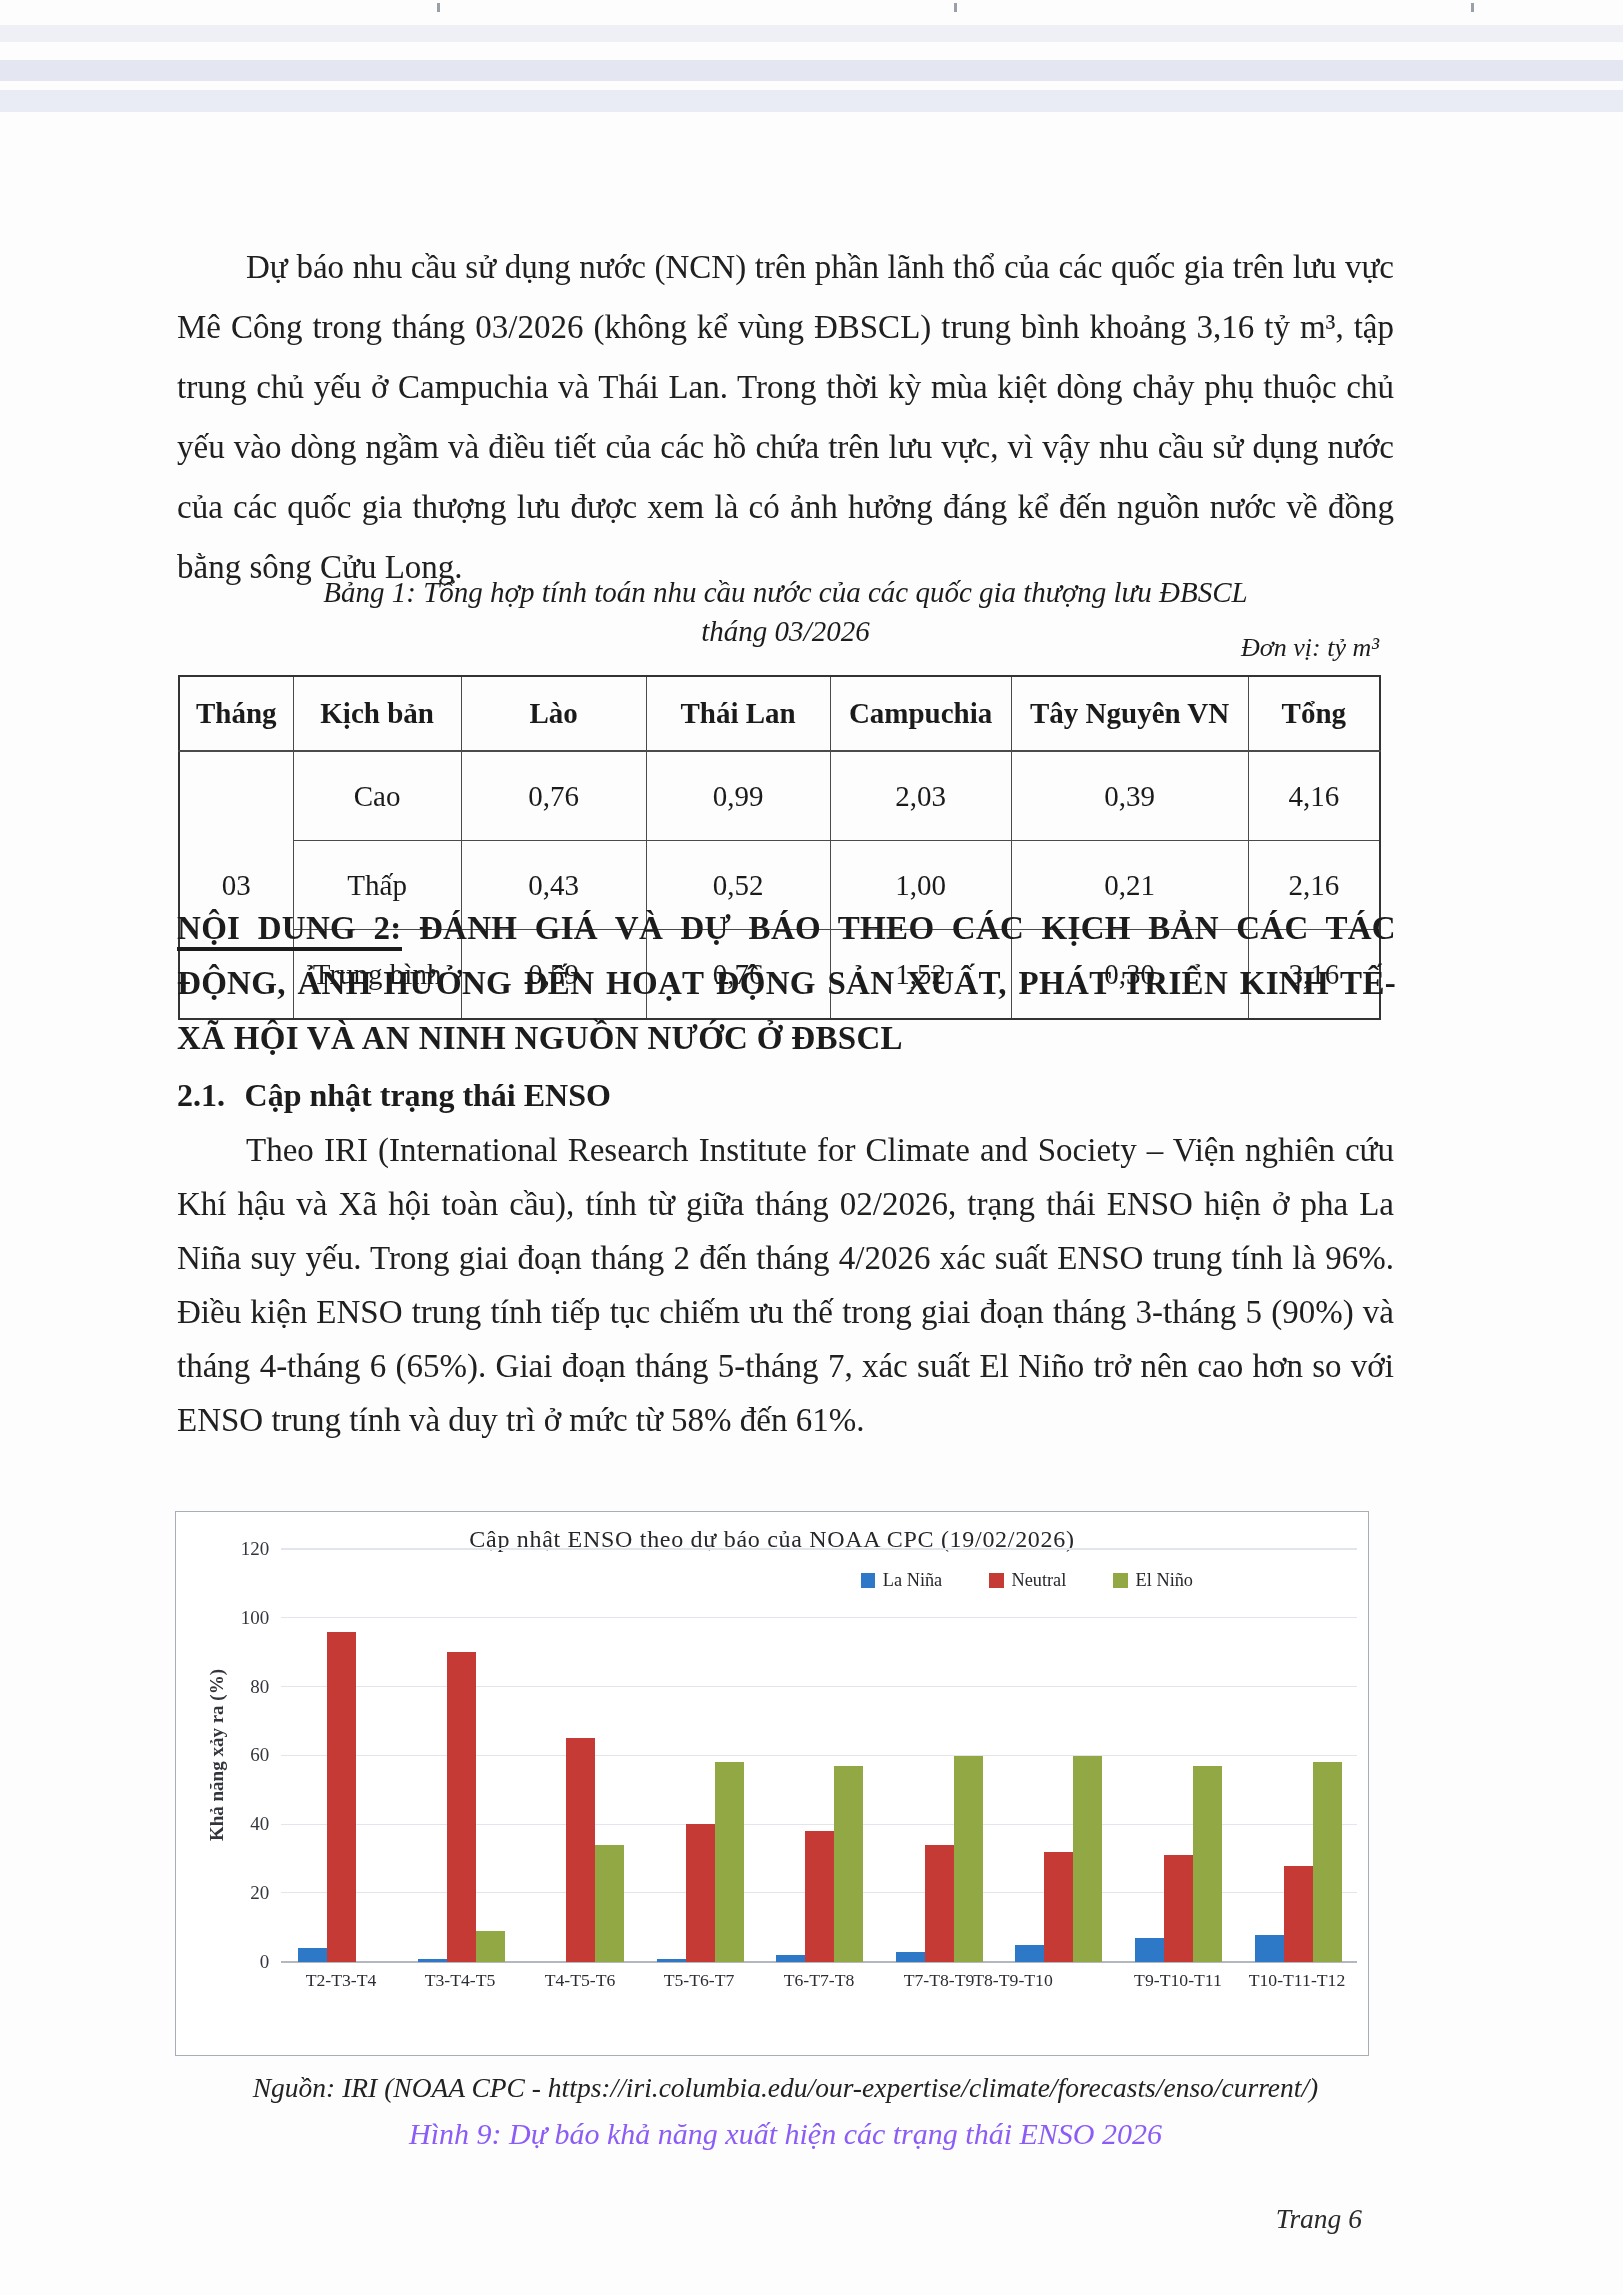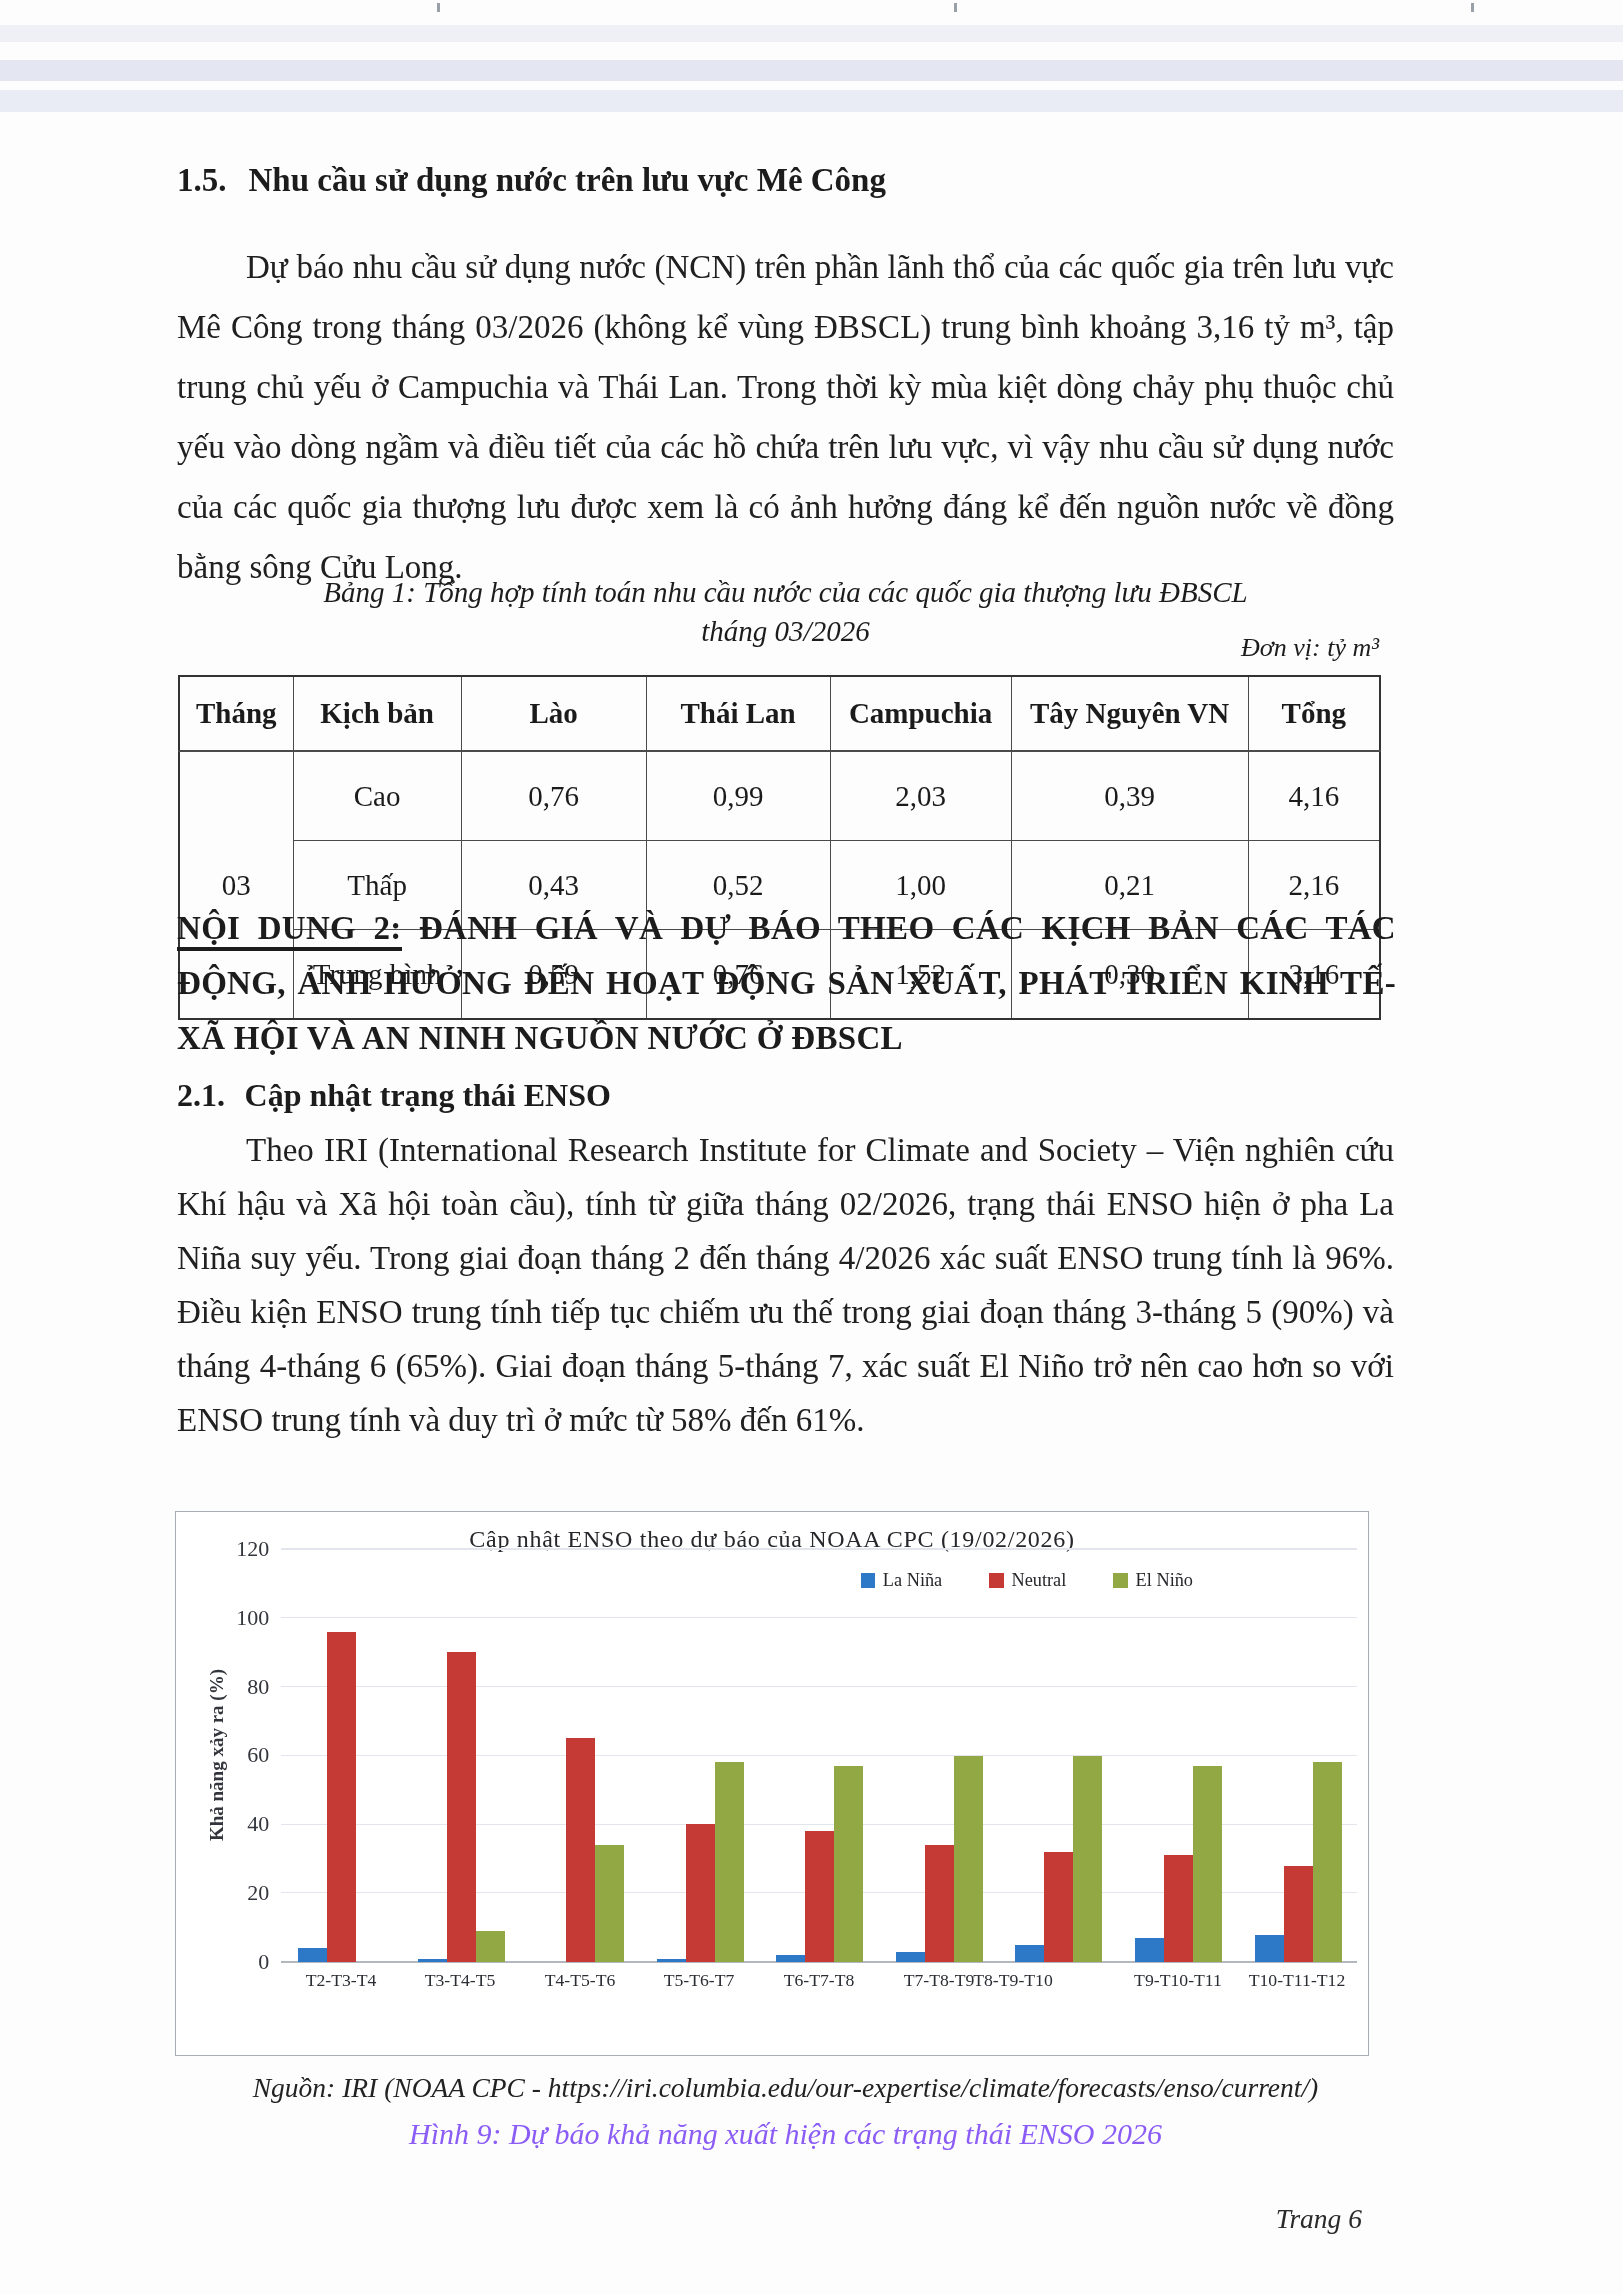--- a/index.html
+++ b/index.html
@@ -73,21 +73,21 @@
   }
   .legend-item{display:flex;align-items:center;gap:7.9px;font-size:18.3px;color:#26262b;}
   .legend-swatch{width:14.4px;height:14.4px;display:inline-block;}
   .plot{
     position:absolute;left:105px;top:37px;width:1076px;height:413px;
   }
   .gridline{position:absolute;left:0;width:100%;height:1.3px;background:#e2e5ec;}
   .gridline.zero{background:#b3b7bf;height:2px;}
   .ytick{
     position:absolute;right:calc(100% + 11.8px);transform:translateY(-50%);
-    font-size:22px;color:#34363e;white-space:nowrap;
+    font-size:19px;color:#34363e;white-space:nowrap;
   }
   .ylabel{
     position:absolute;left:41px;top:243px;
     transform:translate(-50%,-50%) rotate(-90deg);
     font-size:19px;font-weight:bold;color:#33353c;white-space:nowrap;
   }
   .bar-group{
     position:absolute;top:0;height:100%;
     display:flex;align-items:flex-end;justify-content:center;
   }
@@ -118,24 +118,20 @@
 
 <div class="page">
 
   <div class="scan-stripe" style="top:25px;height:17px;width:1624px;background:#eef0f6;"></div>
   <div class="scan-stripe" style="top:60px;height:21px;width:1624px;background:#e4e7f1;"></div>
   <div class="scan-stripe" style="top:90px;height:22px;width:1624px;background:#e9ecf4;"></div>
   <div class="tick-mark" style="left:437px;"></div>
   <div class="tick-mark" style="left:954px;"></div>
   <div class="tick-mark" style="left:1471px;"></div>
 
-  <div class="h15">
-    <span>1.5.</span>
-    <span>Nhu cầu sử dụng nước trên lưu vực Mê Công</span>
-  </div>
 
   <div class="para para1">Dự báo nhu cầu sử dụng nước (NCN) trên phần lãnh thổ của các quốc gia trên lưu vực Mê Công trong tháng 03/2026 (không kể vùng ĐBSCL) trung bình khoảng 3,16 tỷ m³, tập trung chủ yếu ở Campuchia và Thái Lan. Trong thời kỳ mùa kiệt dòng chảy phụ thuộc chủ yếu vào dòng ngầm và điều tiết của các hồ chứa trên lưu vực, vì vậy nhu cầu sử dụng nước của các quốc gia thượng lưu được xem là có ảnh hưởng đáng kể đến nguồn nước về đồng bằng sông Cửu Long.</div>
 
   <div class="tbl-caption">
     <div>Bảng 1: Tổng hợp tính toán nhu cầu nước của các quốc gia thượng lưu ĐBSCL</div>
     <div>tháng 03/2026</div>
   </div>
   <div class="unit-note">Đơn vị: tỷ m³</div>
 
   <table class="b1">

